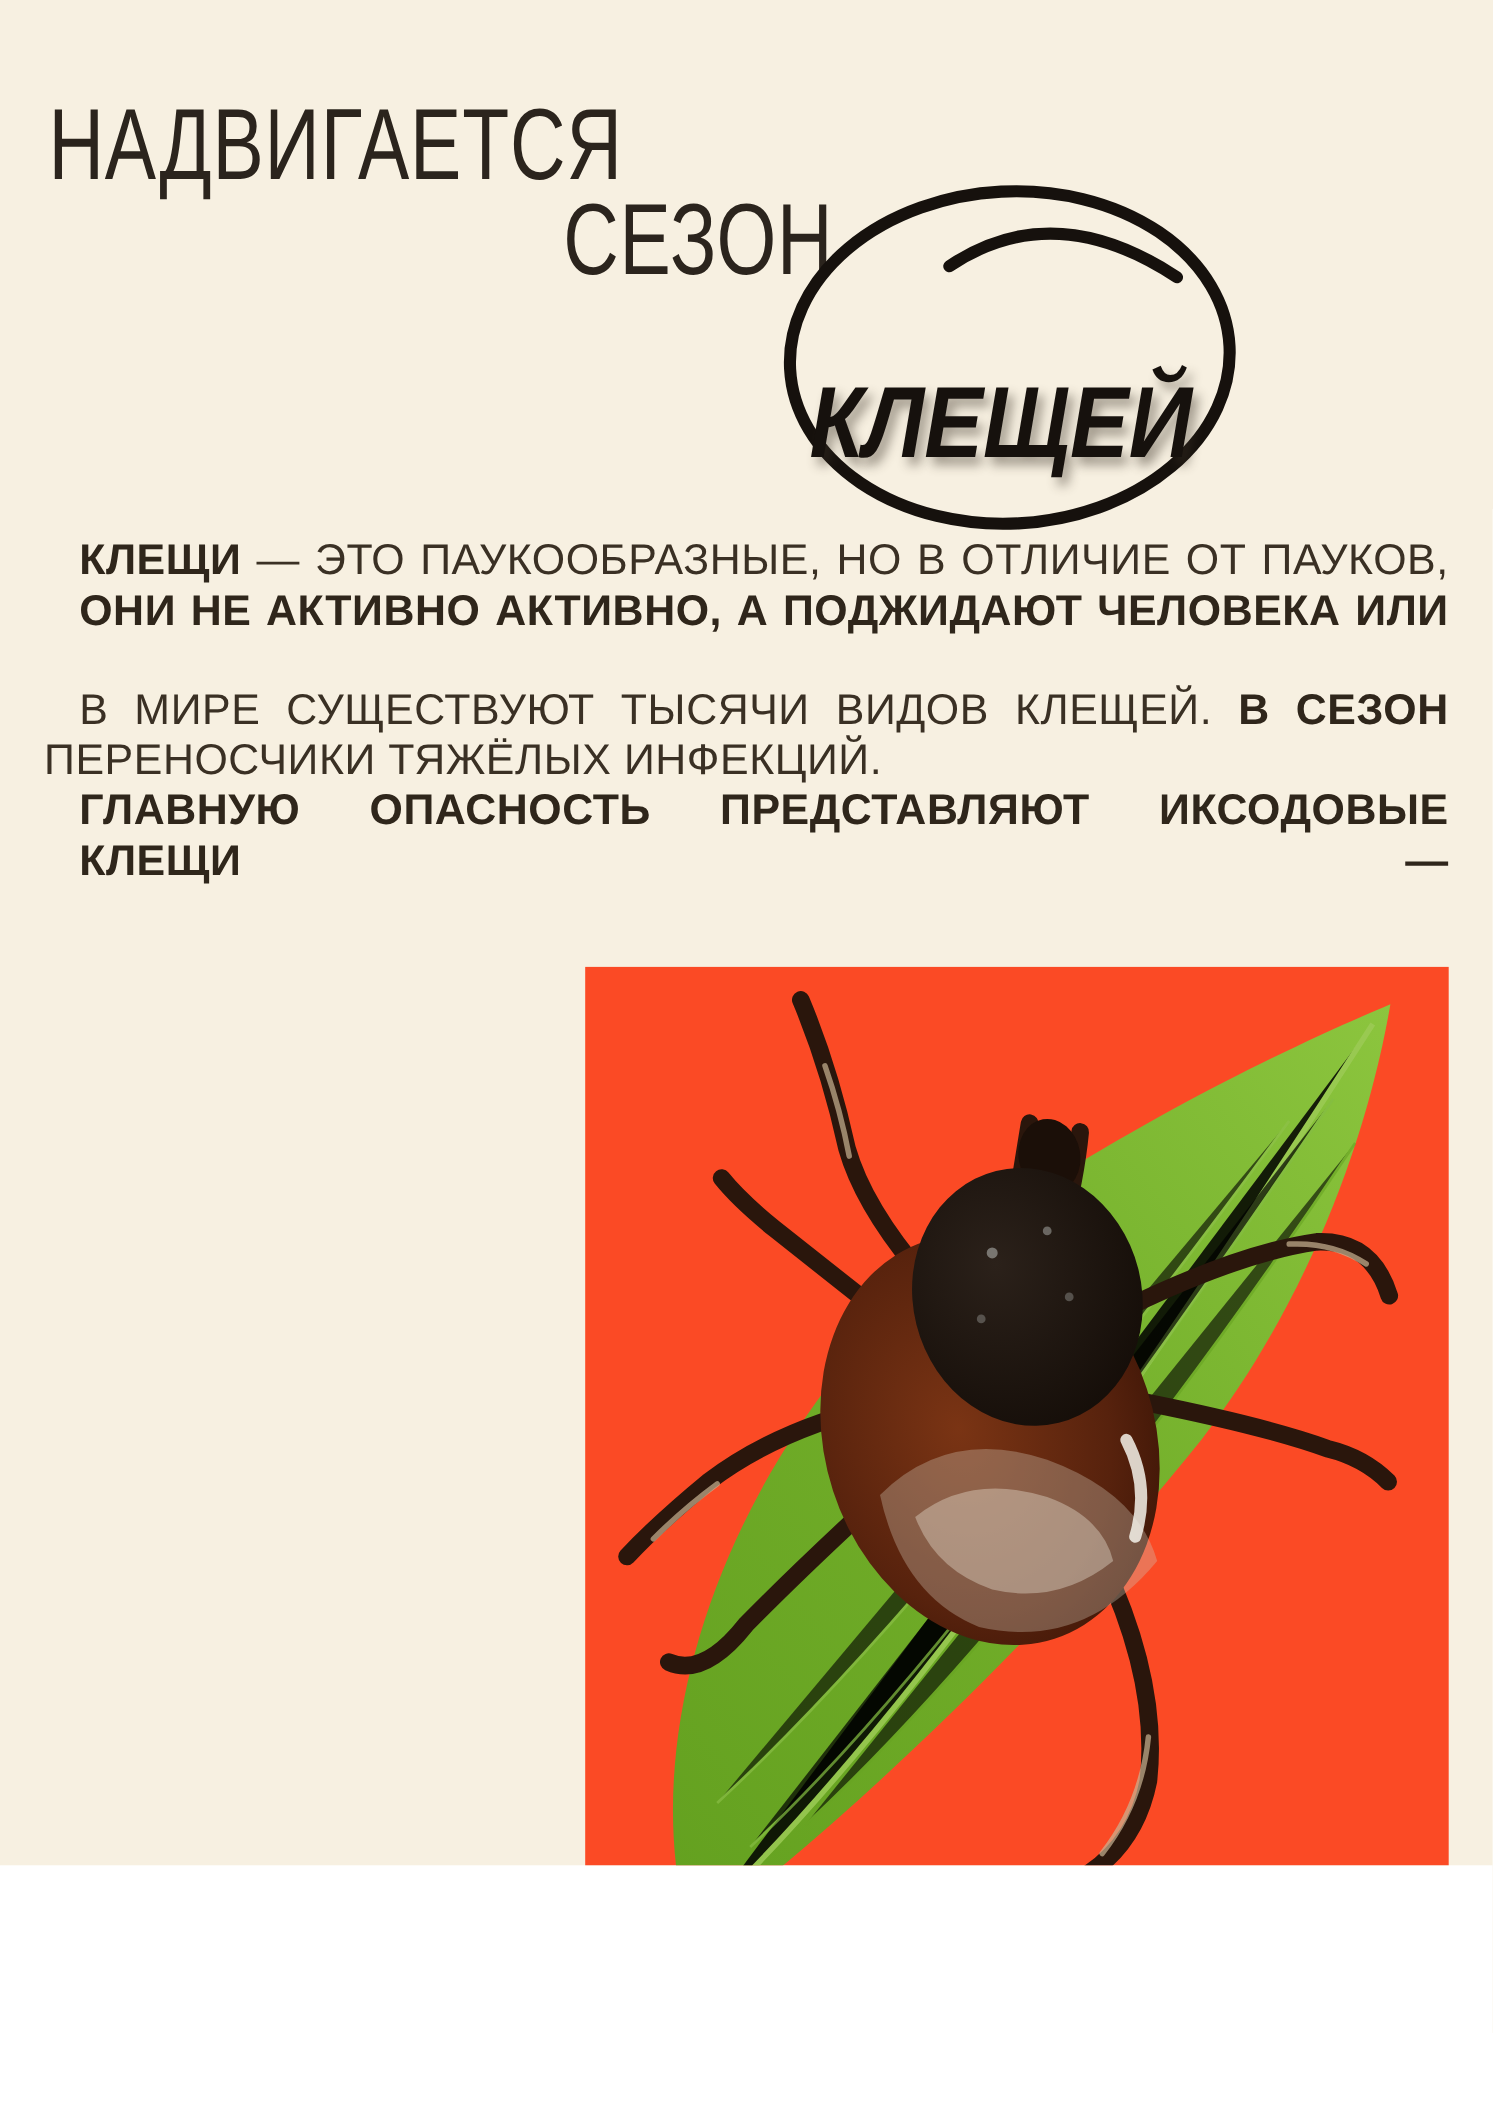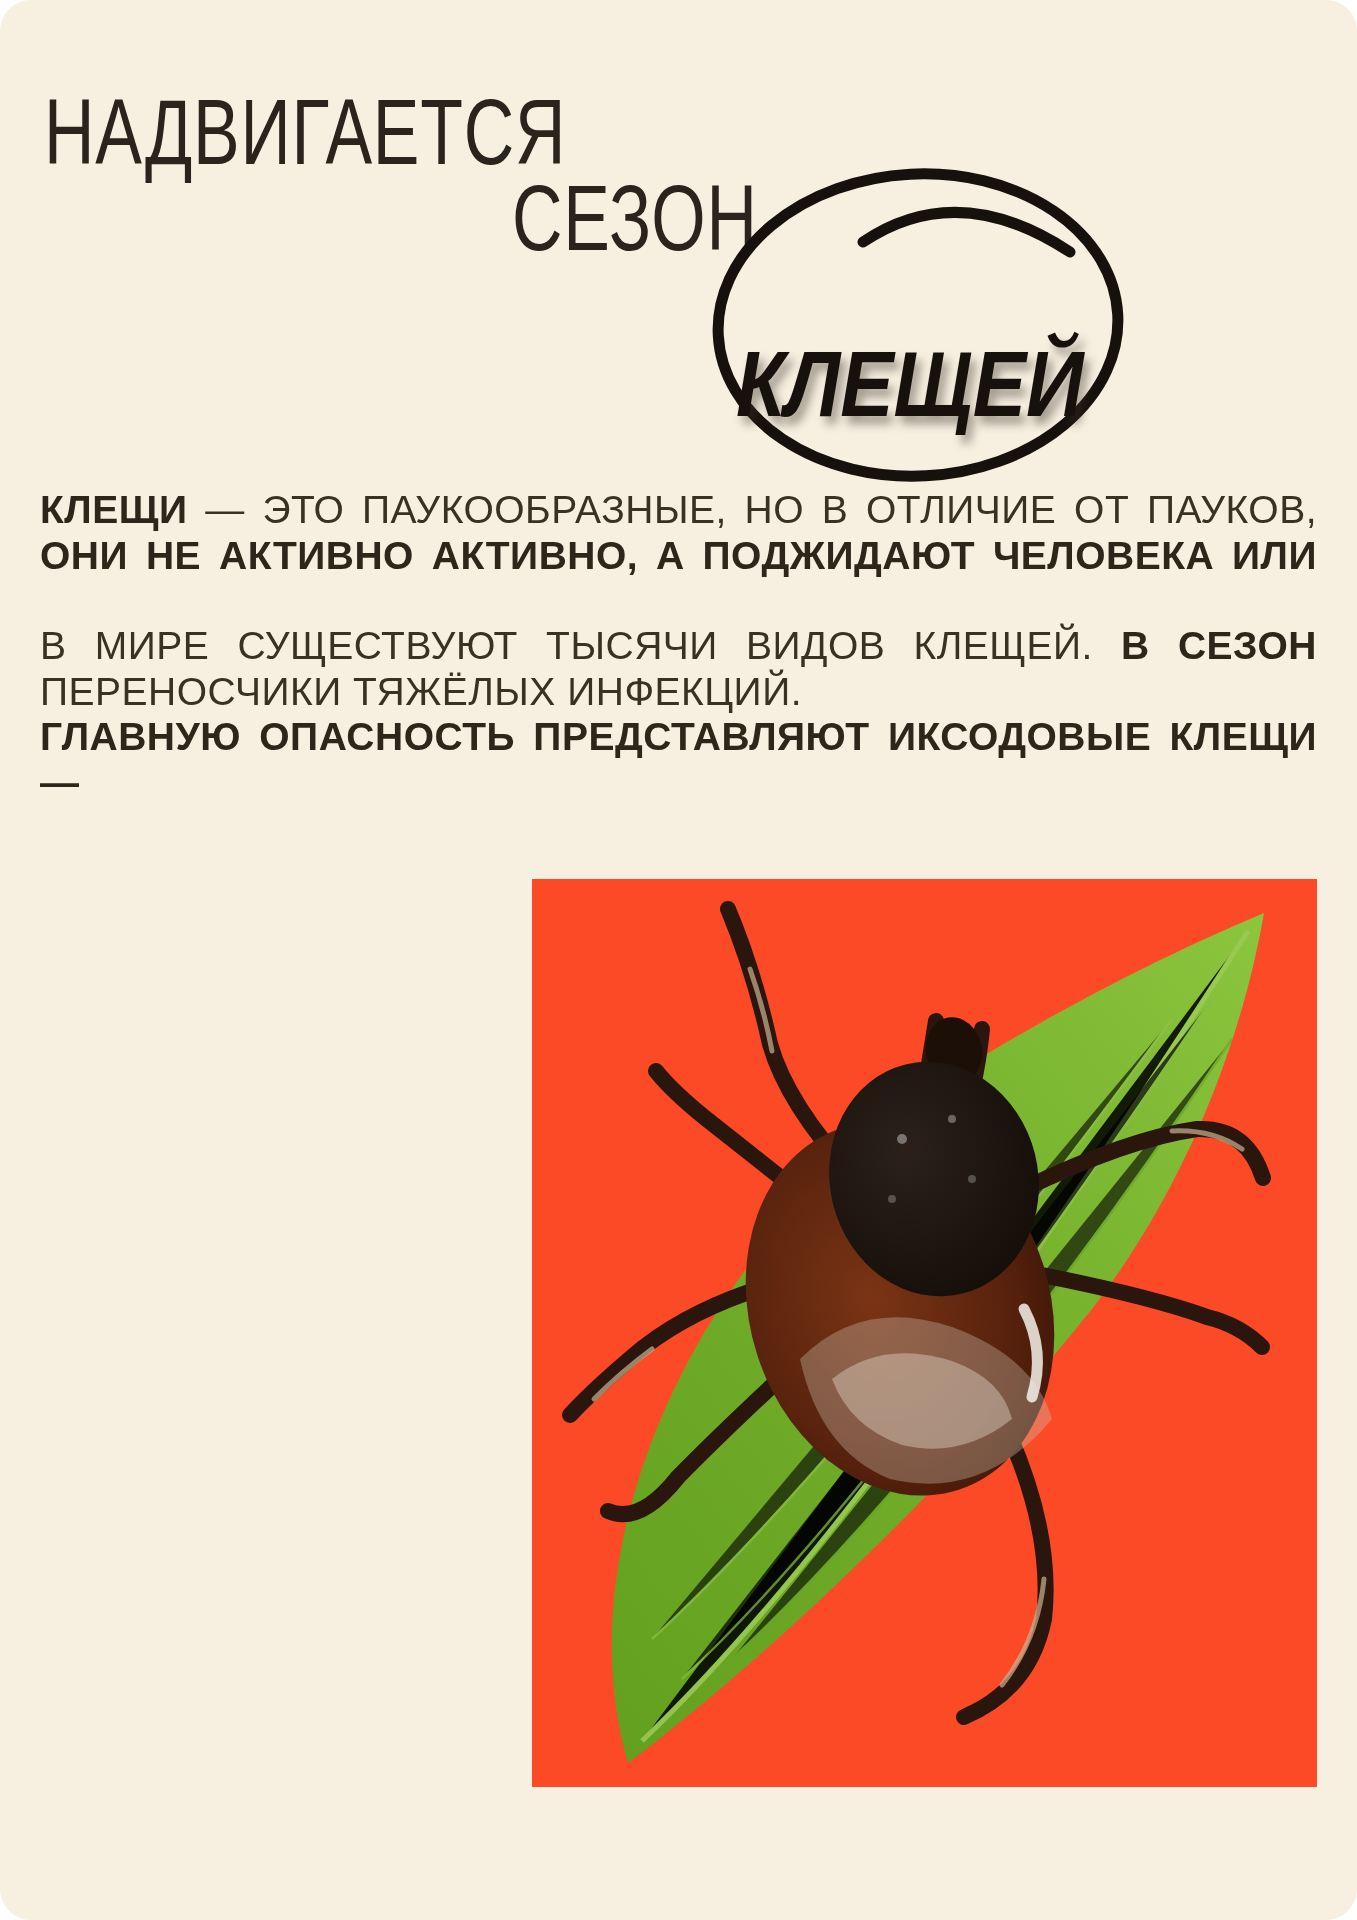--- a/index.html
+++ b/index.html
@@ -1,24 +1,23 @@
 <!DOCTYPE html>
 <html><head>
 <meta charset="utf-8">
 <style>
   html, body { margin: 0; padding: 0; }
   .page {
     position: relative;
     width: 1357px;
-    height: 1920px;
+    height: 1696px;
     background: #F7F0E1;
     overflow: hidden;
     font-family: "Liberation Sans", "DejaVu Sans", sans-serif;
     color: #342A1F;
-    border-radius: 31px;
   }
 
   
   .title-line {
     position: absolute;
     font-size: 92px;
     font-weight: 300;
     line-height: 92px;
     white-space: nowrap;
     color: #2B241D;
@@ -58,21 +57,21 @@
     left: 40px;
     top: 487px;
     width: 1277px;
     font-size: 39px;
     line-height: 45.5px;
     letter-spacing: 0.5px;
   }
   .para { margin: 0 0 45px 0; }
   .para:last-child { margin-bottom: 0; }
   .line { text-align: left; }
-  .line.just { text-align: justify; text-align-last: justify; }
+  .line.just { text-align: justify; text-align-last: justify; margin-left: 32px; }
   .r { font-weight: 400; color: #3A3024; }
   .b { font-weight: 700; color: #2F261B; }
 
   
   .photo {
     position: absolute;
     left: 532px;
     top: 879px;
     width: 785px;
     height: 908px;

